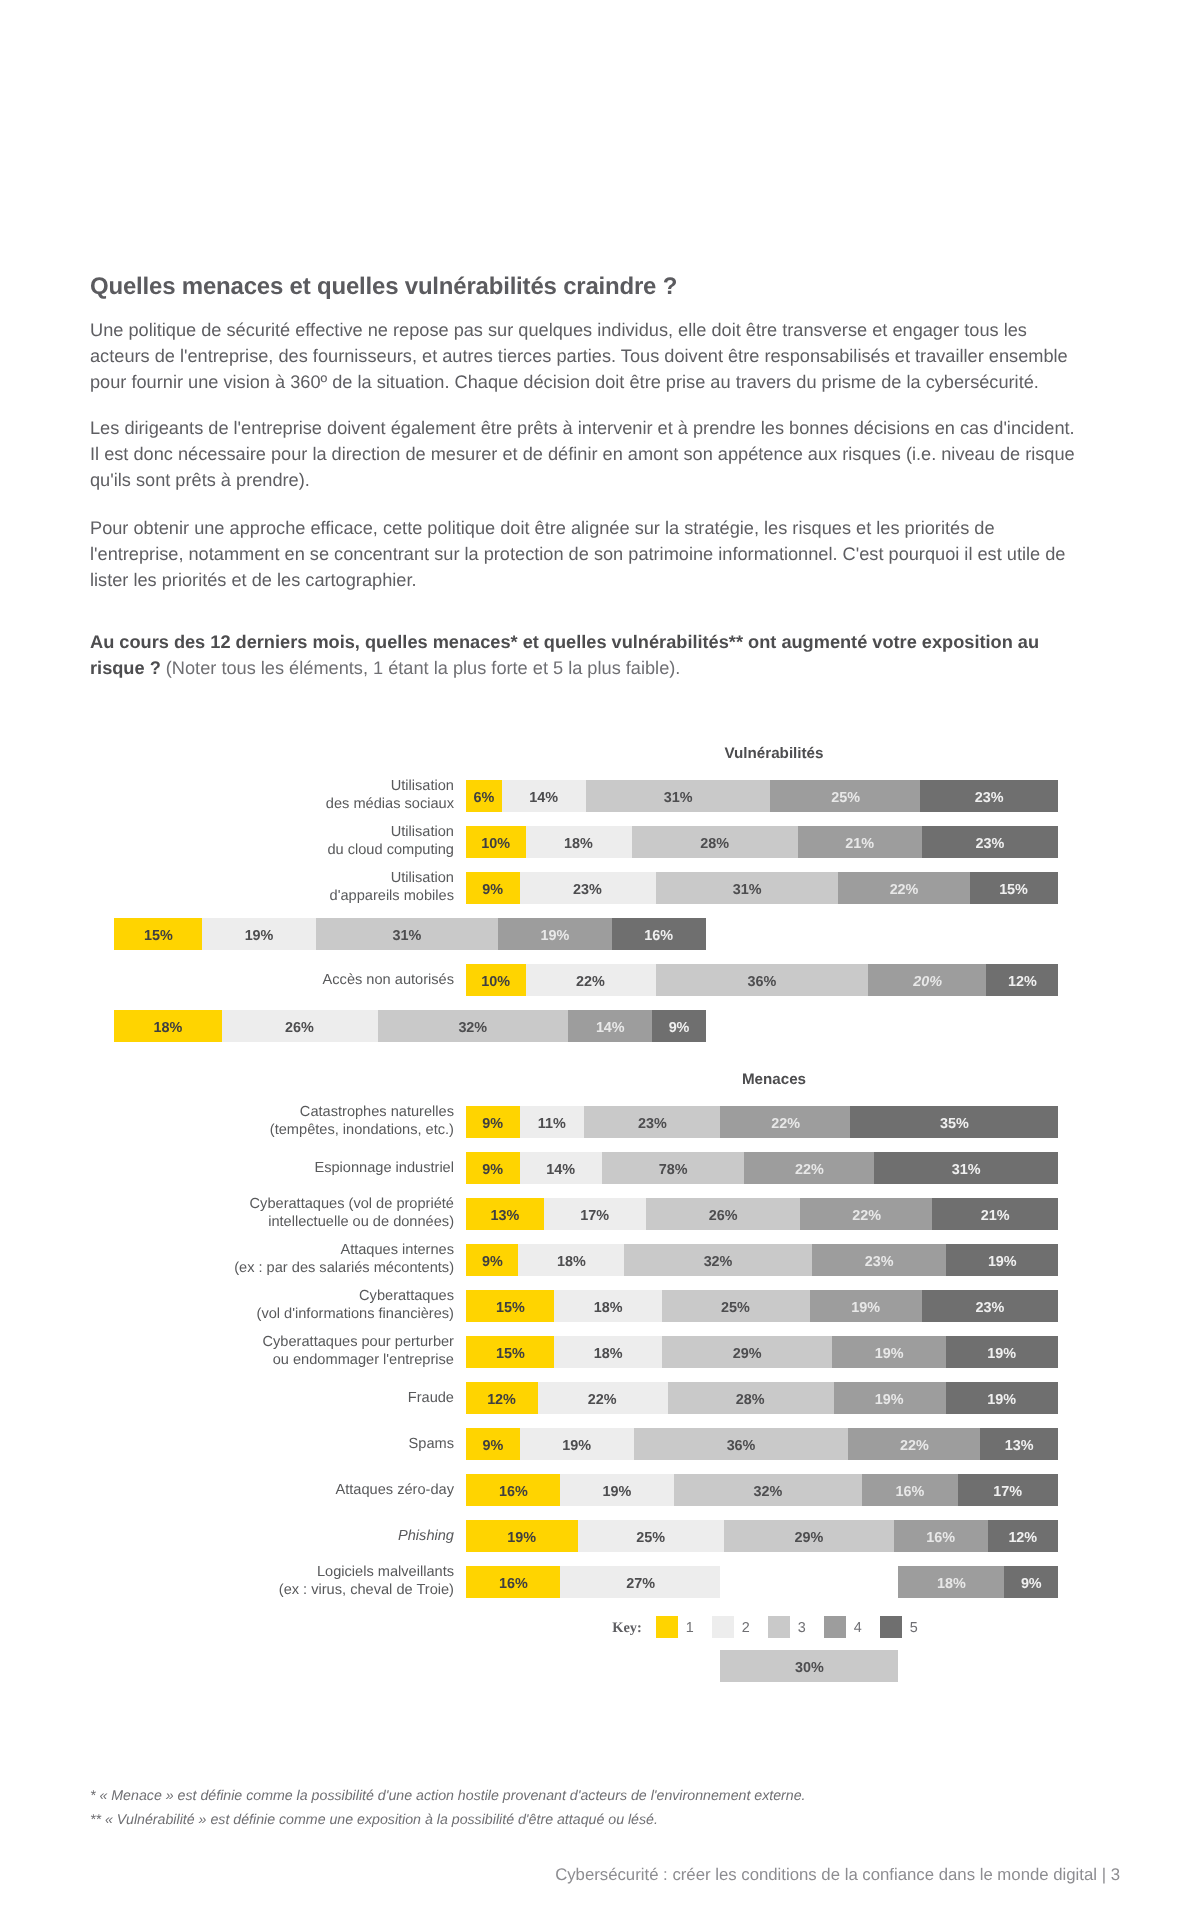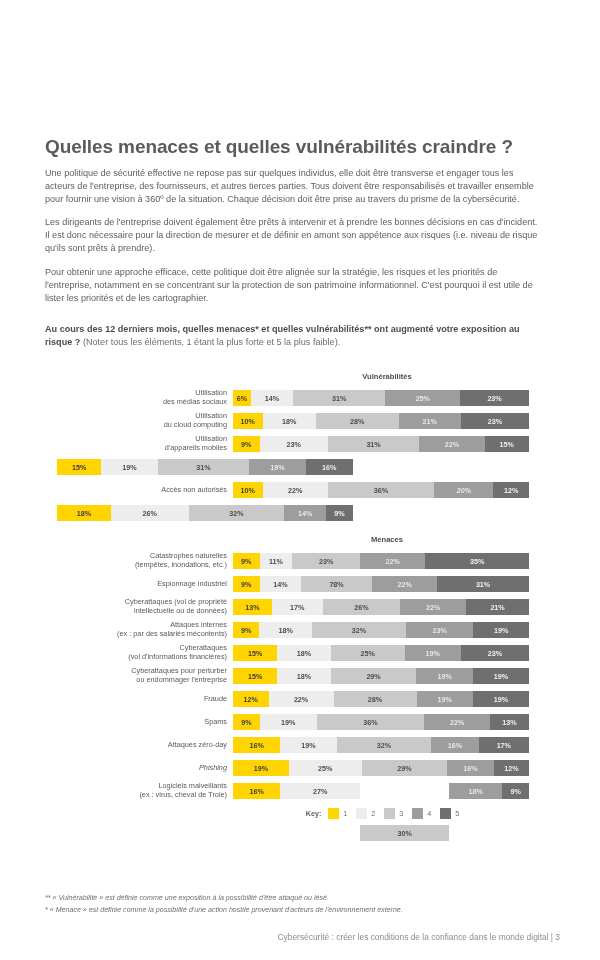--- a/index.html
+++ b/index.html
@@ -21,21 +21,21 @@
     width: 600px;
     height: 960px;
   }
   .content {
     position: absolute;
     left: 45px;
     top: 136px;
     width: 494px;
   }
   h1.title {
-    font-size: 19px;
+    font-size: 12px;
     font-weight: bold;
     color: #5b5b5f;
     margin: 0 0 9px 0;
     letter-spacing: -0.1px;
   }
   p.para {
     font-size: 9.1px;
     line-height: 13.1px;
     color: #5e5e62;
     margin: 0 0 10px 0;
@@ -116,20 +116,21 @@
     margin-top: 9px;
     margin-left: 182px;
     width: 296px;
     font-size: 7.2px;
     color: #6f6f73;
   }
   .legend .key-label {
     font-weight: bold;
     color: #5e5e62;
     margin-right: 7px;
+    font-family: Liberation Serif, serif;
   }
   .legend .item {
     display: flex;
     align-items: center;
     margin-right: 9px;
   }
   .legend .sw {
     width: 11px;
     height: 11px;
     margin-right: 4px;
@@ -379,19 +380,19 @@
           <span>4</span>
         </span>
         <span class="item">
           <span class="sw s5"></span>
           <span>5</span>
         </span>
       </div>
   </div>
 
   <div class="notes">
+    <div>* « Menace » est définie comme la possibilité d'une action hostile provenant d'acteurs de l'environnement externe.</div>
     <div>** « Vulnérabilité » est définie comme une exposition à la possibilité d'être attaqué ou lésé.</div>
-    <div>* « Menace » est définie comme la possibilité d'une action hostile provenant d'acteurs de l'environnement externe.</div>
   </div>
 
   <div class="footer">Cybersécurité : créer les conditions de la confiance dans le monde digital | 3</div>
 
 </div>
 
 </body></html>

